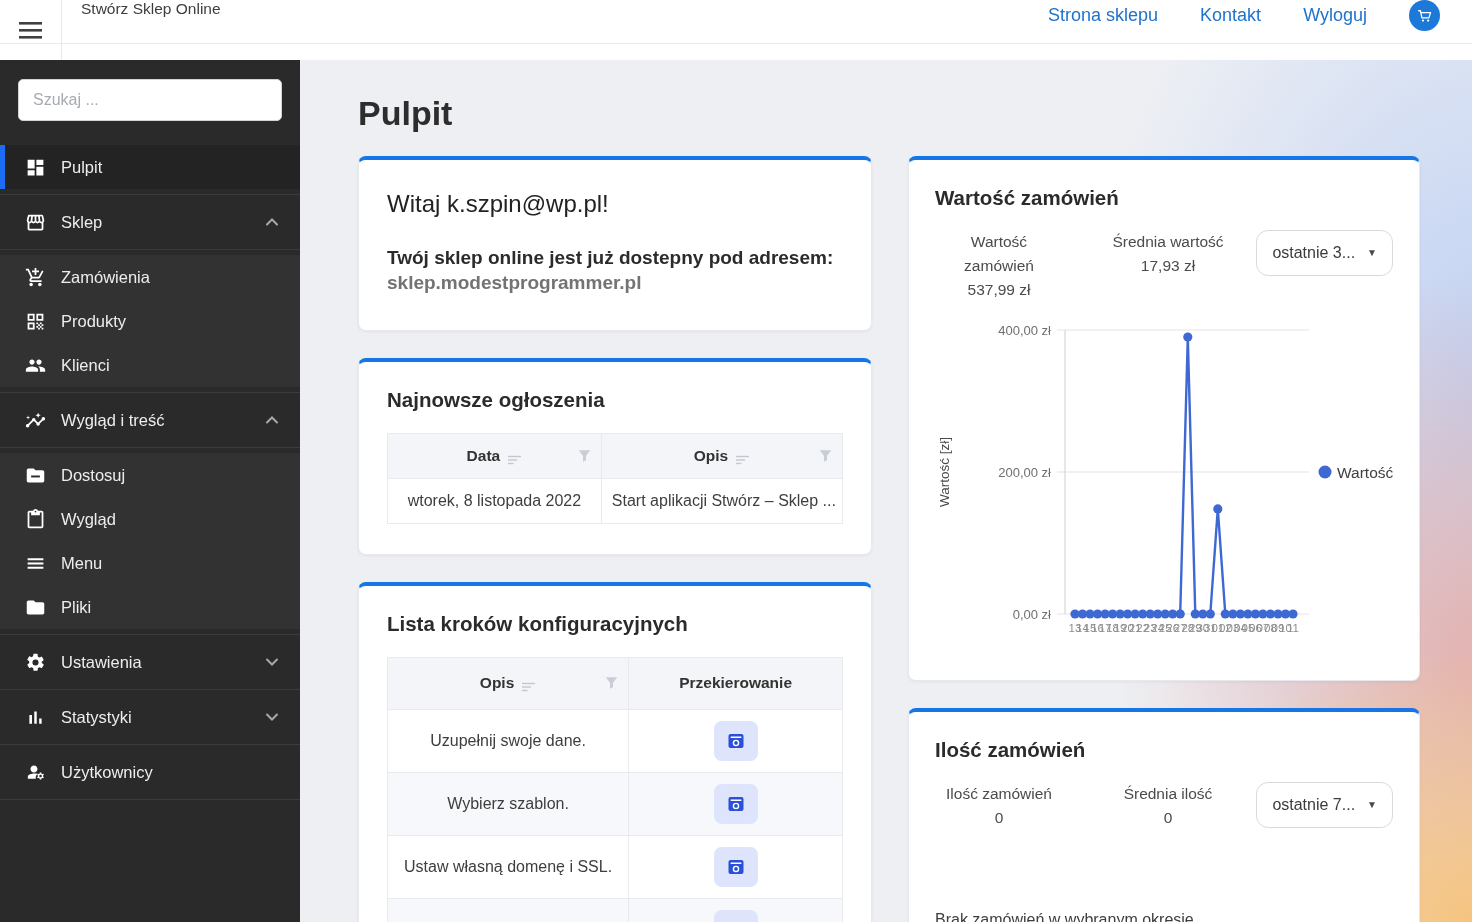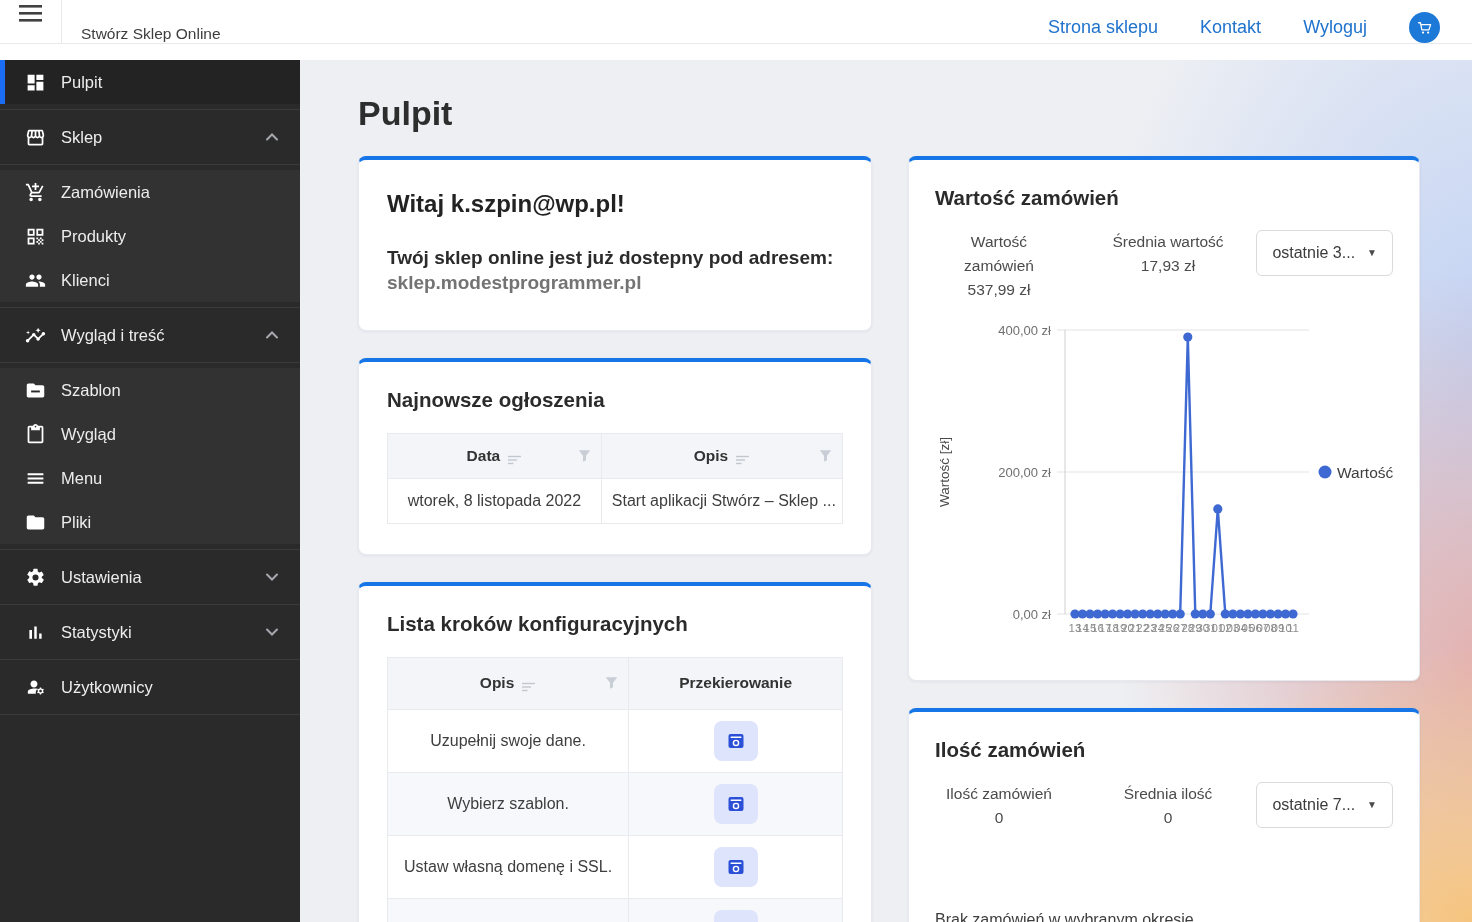--- a/index.html
+++ b/index.html
@@ -1,21 +1,21 @@
 <!DOCTYPE html>
 <html><head>
 <meta charset="utf-8">
 <style>
   *{box-sizing:border-box;margin:0;padding:0}
   html,body{width:1472px;height:922px;overflow:hidden}
   body{font-family:"Liberation Sans",sans-serif;background:#fff;color:#3c3c3c;position:relative}
 
   
   .topbar{position:absolute;top:0;left:0;width:1472px;height:43px;background:#fff;
-    display:flex;align-items:flex-end;z-index:20;box-shadow:0 1px 0 #e9eaee}
+    display:flex;align-items:flex-start;z-index:20;box-shadow:0 1px 0 #e9eaee}
   .hamburger{width:62px;height:60px;display:flex;align-items:center;justify-content:center;cursor:pointer;border-right:1px solid #e7e8ec}
   .topbar-title{padding-left:19px;font-size:15.5px;color:#3d3d3d}
   .topbar-right{margin-left:auto;display:flex;align-items:center;gap:42px;padding-right:32px}
   .top-link{font-size:18px;color:#2073cd;text-decoration:none;cursor:pointer}
   .avatar{width:31px;height:31px;border-radius:50%;background:#1d79d8;display:flex;align-items:center;justify-content:center}
 
   
   .sidebar{position:absolute;top:60px;left:0;width:300px;height:862px;background:#2a2a2b;z-index:10}
   .search-wrap{padding:19px 18px 24px}
   .search-input{width:100%;height:42px;border:1px solid #cfd2d6;border-radius:5px;padding:0 14px;
@@ -40,21 +40,21 @@
   .page-title{font-size:34px;font-weight:700;color:#2d2d2d;margin-bottom:23px}
   .cols{display:flex;gap:36px}
   .col-left{width:514px;flex:none}
   .col-right{width:512px;flex:none}
   .card{background:#fff;border:1px solid #e7e9ee;border-top:4px solid #1676e8;border-radius:8px;
     box-shadow:0 1px 3px rgba(25,35,60,.06);margin-bottom:27px}
   .card-title{font-size:20.5px;font-weight:700;color:#2b2b2b}
 
   
   .welcome{padding:30px 28px 36px}
-  .welcome h2{font-size:24px;font-weight:700;color:#222;margin-bottom:27px}
+  .welcome h2{font-size:24px;font-weight:400;color:#222;margin-bottom:27px}
   .welcome p{font-size:19px;font-weight:700;color:#2b2b2b;line-height:1.42}
   .welcome a{color:#737373;font-weight:700;text-decoration:none;font-size:19px;cursor:pointer}
 
   
   .tcard{padding:26px 28px 30px}
   .tcard .card-title{margin-bottom:21px}
   table{width:100%;border-collapse:collapse;table-layout:fixed}
   th,td{border:1px solid #e8eaee;text-align:center;vertical-align:middle}
   th{background:#f3f5f8;font-size:15.5px;font-weight:700;color:#333;height:45px;position:relative;padding:0 26px;cursor:pointer}
   td{font-size:16px;color:#3e3e3e;height:45px;background:#fff;padding:0 10px;overflow:hidden;white-space:nowrap}
@@ -65,21 +65,21 @@
   .steps-table tr:nth-child(even) td{background:#f7f8fb}
   .btn-preview{width:44px;height:40px;border-radius:8px;background:#dde4fb;border:none;
     display:inline-flex;align-items:center;justify-content:center;cursor:pointer;vertical-align:middle}
 
   
   .stat-card{padding:26px 26px 30px}
   .stats-row{display:flex;align-items:flex-start;margin-top:20px}
   .stat{text-align:center;font-size:15.5px;color:#4b4b4b;line-height:1.55}
   .stat-1{width:124px;margin-left:2px}
   .stat-2{width:150px;margin-left:32px}
-  .range-select{margin-left:auto;height:46px;border:1px solid #d8dade;border-radius:6px;background:#fff;
+  .range-select{margin-left:auto;height:46px;border:1px solid #d8dade;border-radius:12px;background:#fff;
     display:flex;align-items:center;gap:12px;padding:0 15px;font-size:16px;color:#3b3b3b;cursor:pointer}
   .range-select .tri{font-size:10px;color:#4a4a4a;line-height:1}
   .empty-msg{font-size:16px;color:#3e3e3e;margin-top:81px}
   .chart-wrap{margin-top:12px}
 </style>
 </head>
 <body>
 
 <header class="topbar">
   <div class="hamburger">
@@ -98,20 +98,23 @@
       <svg width="18" height="18" viewBox="0 0 24 24">
         <path fill="none" stroke="#fff" stroke-width="1.7" stroke-linecap="round" stroke-linejoin="round" d="M3.5 5h2.4l2 9.5h9.3l2.3-7H7"></path>
         <circle cx="9.3" cy="18" r="1.5" fill="#fff"></circle>
           <circle cx="16.2" cy="18" r="1.5" fill="#fff"></circle>
       </svg>
     </div>
   </nav>
 </header>
 
 <aside class="sidebar">
+  <div class="search-wrap">
+    <input class="search-input" type="text" placeholder="Szukaj ..." style="">
+  </div>
   <nav id="side-nav">
       <div class="side-item active">
         <span class="ic">
           <svg width="21" height="21" viewBox="0 0 24 24">
             <path d="M3 13h8V3H3v10zm0 8h8v-6H3v6zm10 0h8V11h-8v10zm0-18v6h8V3h-8z" fill="#fff"></path>
           </svg>
         </span>
         <span>Pulpit</span>
       </div>
       <div class="side-divider"></div>
@@ -168,21 +171,21 @@
         </span>
       </div>
       <div class="side-divider"></div>
       <div class="side-item sub">
         <span class="ic">
           <svg width="21" height="21" viewBox="0 0 24 24">
             <path d="M10 4H4c-1.1 0-1.99.9-1.99 2L2 18c0 1.1.9 2 2 2h16c1.1 0 2-.9 2-2V8c0-1.1-.9-2-2-2h-8l-2-2z" fill="#fff"></path>
             <path d="M7 12h10v2.2H7z" fill="#2a2a2b"></path>
           </svg>
         </span>
-        <span>Szablon</span>
+        <span>Dostosuj</span>
       </div>
       <div class="side-item sub">
         <span class="ic">
           <svg width="21" height="21" viewBox="0 0 24 24">
             <path d="M19 2h-4.18C14.4.84 13.3 0 12 0S9.6.84 9.18 2H5c-1.1 0-2 .9-2 2v16c0 1.1.9 2 2 2h14c1.1 0 2-.9 2-2V4c0-1.1-.9-2-2-2zm-7 0c.55 0 1 .45 1 1s-.45 1-1 1-1-.45-1-1 .45-1 1-1zm7 18H5V4h2v3h10V4h2v16z" fill="#fff"></path>
           </svg>
         </span>
         <span>Wygląd</span>
       </div>
       <div class="side-item sub">

